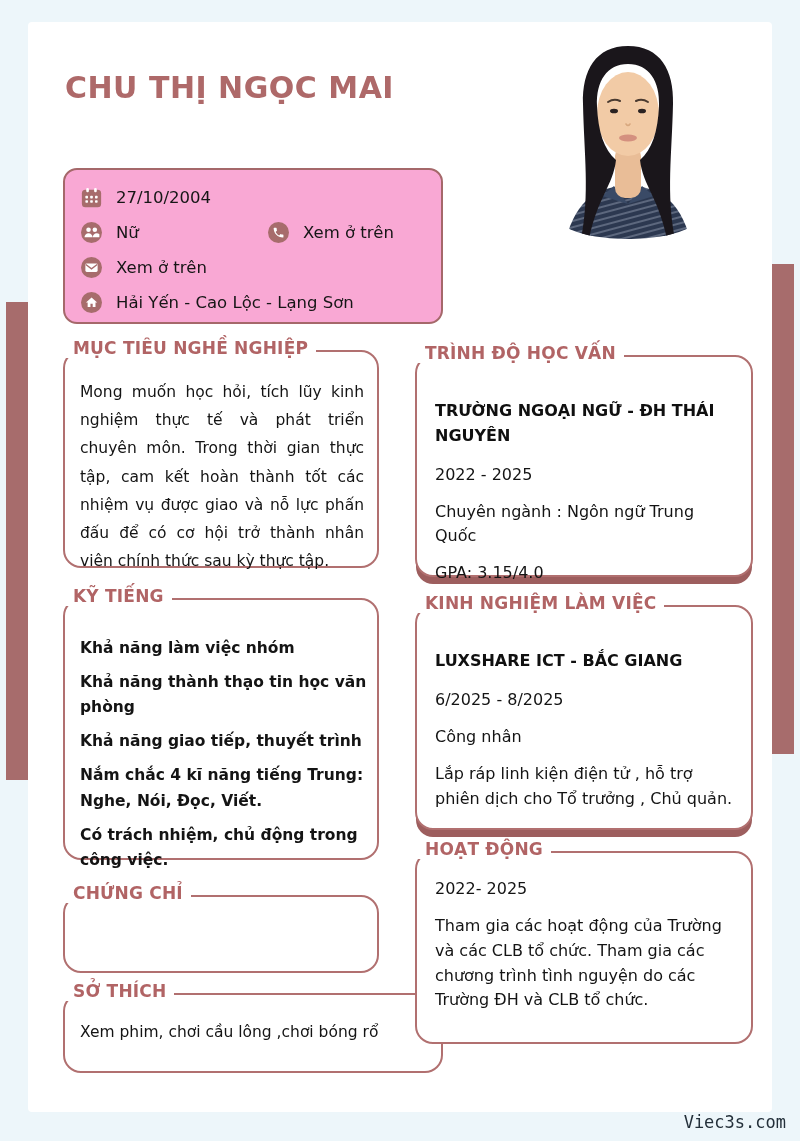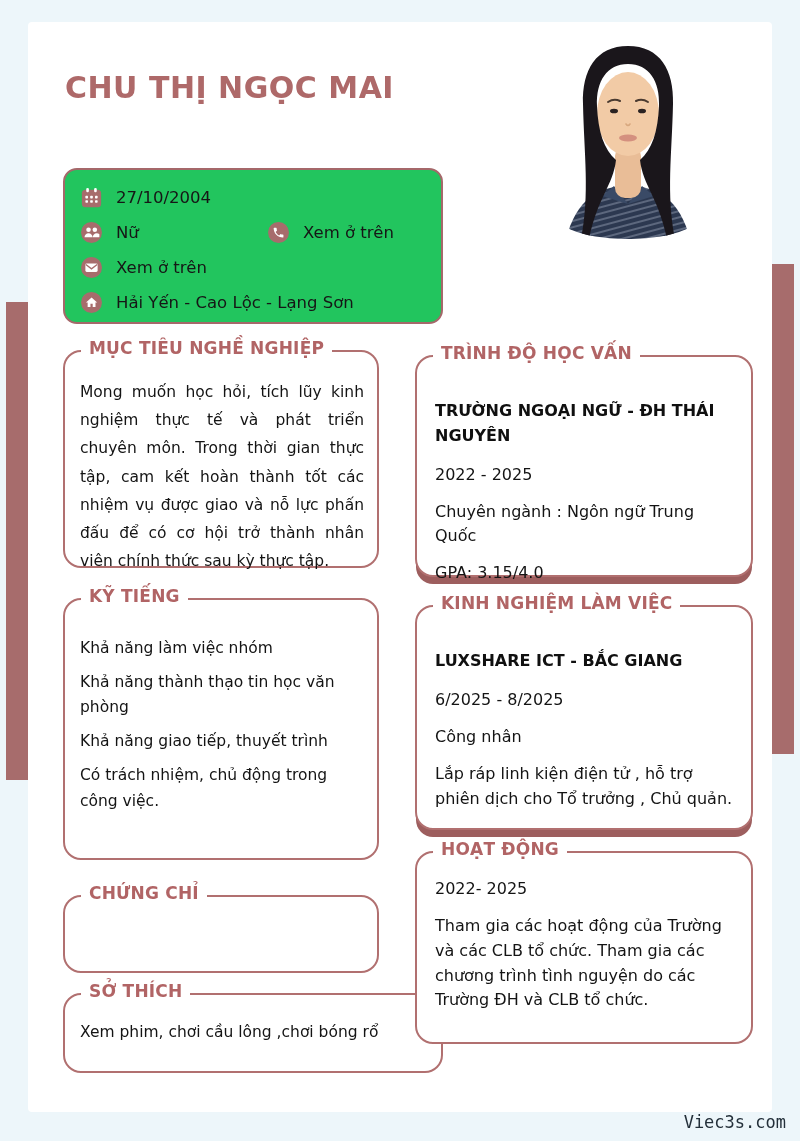--- a/index.html
+++ b/index.html
@@ -42,57 +42,57 @@
     overflow:hidden;
     border-radius:0 0 48% 48% / 0 0 16% 16%;
     background:#ffffff;
   }
   .photo svg { display:block; width:100%; height:100%; }
 
   
   .contact {
     position:absolute; left:35px; top:146px;
     width:380px; height:156px;
-    background:#22c55e;
+    background:#f9a8d4;
     border:2px solid #a5686a;
     border-radius:14px;
     box-sizing:border-box;
     padding:10px 0 0 16px;
   }
   .c-row { display:flex; align-items:center; height:35px; }
   .c-cell { display:flex; align-items:center; }
   .c-cell.second { margin-left:62px; }
   .c-icon { width:21px; height:21px; margin-right:14px; flex:0 0 auto; }
   .c-text { font-size:16.5px; color:#161616; }
 
   
   .box {
     position:absolute;
     border:2px solid #b17070;
     border-radius:18px;
     box-sizing:border-box;
     background:#ffffff;
   }
   .box-title {
-    position:absolute; top:-14px; left:16px;
+    position:absolute; top:-14px; left:0;
     background:#ffffff;
     padding:0 8px;
     font-size:17px; font-weight:bold; letter-spacing:0.2px;
     color:#b16465;
     white-space:nowrap;
   }
   .shadowed { box-shadow:0 8px 0 -1px #9d5e5e; }
 
   .box-objective { left:35px; top:328px; width:316px; height:218px; padding:26px 13px 0 15px; }
   .box-objective p {
     margin:0; font-size:15.5px; line-height:1.82; color:#141414;
     text-align:justify;
   }
   .box-skills { left:35px; top:576px; width:316px; height:262px; padding:36px 8px 0 15px; }
-  .box-skills p { margin:0 0 9px 0; font-size:15.5px; line-height:1.62; color:#141414; }
+  .box-skills p { margin:0 0 9px 0; font-size:15.5px; line-height:1.62; color:#141414;font-weight:bold; }
   .box-cert  { left:35px; top:873px; width:316px; height:78px; padding:28px 10px 0 15px; }
   .box-hobby { left:35px; top:971px; width:380px; height:80px; padding:28px 6px 0 15px; }
   .box-cert p, .box-hobby p { margin:0; font-size:15.5px; color:#141414; white-space:nowrap; }
 
   .box-edu { left:387px; top:333px; width:338px; height:222px; padding:42px 16px 0 18px; }
   .box-exp { left:387px; top:583px; width:338px; height:225px; padding:42px 16px 0 18px; }
   .box-act { left:387px; top:829px; width:338px; height:193px; padding:24px 14px 0 18px; }
   .r-strong { margin:0 0 14px 0; font-size:16px; font-weight:bold; color:#101010; line-height:1.55; }
   .r-line   { margin:0 0 13px 0; font-size:16px; color:#141414; line-height:1.5; }
   .r-para   { margin:0; font-size:16px; color:#141414; line-height:1.55; }
@@ -208,20 +208,21 @@
     <div class="box box-objective">
       <div class="box-title">MỤC TIÊU NGHỀ NGHIỆP</div>
       <p>Mong muốn học hỏi, tích lũy kinh nghiệm thực tế và phát triển chuyên môn. Trong thời gian thực tập, cam kết hoàn thành tốt các nhiệm vụ được giao và nỗ lực phấn đấu để có cơ hội trở thành nhân viên chính thức sau kỳ thực tập.</p>
     </div>
 
     <div class="box box-skills">
       <div class="box-title">KỸ TIẾNG</div>
       <p>Khả năng làm việc nhóm</p>
       <p>Khả năng thành thạo tin học văn phòng</p>
       <p>Khả năng giao tiếp, thuyết trình</p>
+      <p>Nắm chắc 4 kĩ năng tiếng Trung: Nghe, Nói, Đọc, Viết.</p>
       <p>Có trách nhiệm, chủ động trong công việc.</p>
     </div>
 
     <div class="box box-cert">
       <div class="box-title">CHỨNG CHỈ</div>
     </div>
 
     <div class="box box-hobby">
       <div class="box-title">SỞ THÍCH</div>
       <p>Xem phim, chơi cầu lông ,chơi bóng rổ</p>

